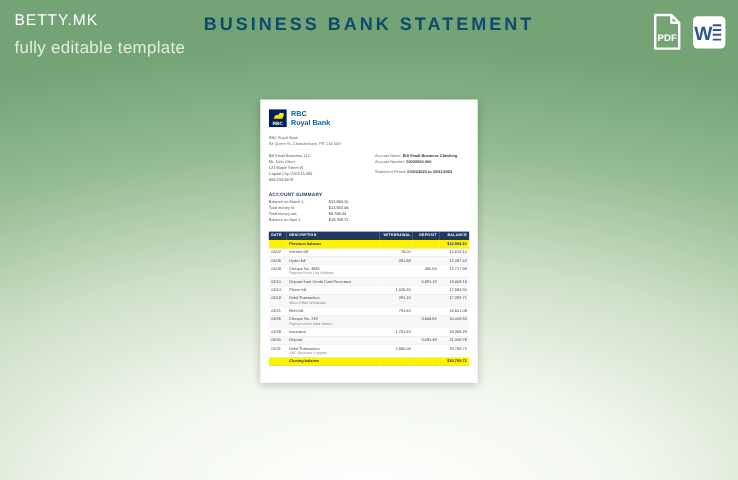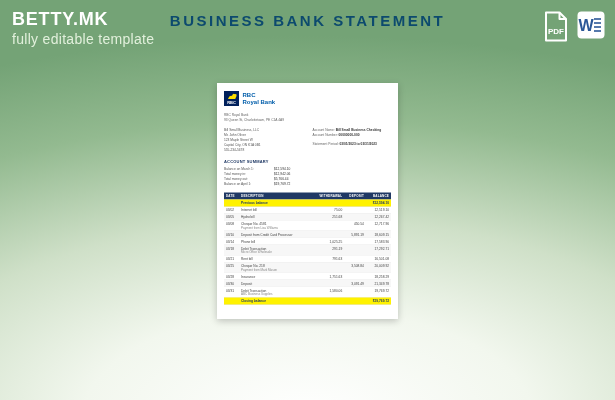--- a/index.html
+++ b/index.html
@@ -3,24 +3,24 @@
 <meta charset="utf-8">
 <style>
   * { margin:0; padding:0; box-sizing:border-box; }
   html,body { width:615px; height:400px; overflow:hidden; }
   body {
     font-family:"Liberation Sans", sans-serif;
     background: radial-gradient(130% 95% at 50% 104%, #ffffff 0%, #f2f7ee 28%, #cfe0c8 52%, #93ba90 78%, #74a376 100%);
     position:relative;
   }
   
-  .brand { position:absolute; left:12px; top:9px; color:#ffffff; font-size:18px; font-weight:700; letter-spacing:.8px; }
+  .brand { position:absolute; left:12px; top:9px; color:#ffffff; font-size:13px; font-weight:400; letter-spacing:.8px; }
   .tagline { position:absolute; left:12px; top:31px; color:#e2f0dc; font-size:14px; letter-spacing:.3px; }
   .page-title { position:absolute; left:0; right:0; top:12px; text-align:center; color:#0c4a6e; font-size:15px; font-weight:800; letter-spacing:2.5px; }
-  .fmt-icons { position:absolute; right:10px; top:11px; display:flex; gap:8px; }
+  .fmt-icons { position:absolute; right:10px; top:11px; display:flex; gap:8px; align-items:center; }
   .fmt-icons svg { display:block; }
   
   .doc { position:absolute; left:217px; top:83px; width:181px; height:236px; background:#fff; box-shadow:0 2px 7px rgba(0,0,0,.22); overflow:hidden; }
   .doc-inner { width:362px; height:472px; background:#fff; transform:scale(.5); transform-origin:0 0; padding:16px 14px; color:#444; }
   .logo-row { display:flex; gap:7px; align-items:flex-start; }
   .rbc-name { color:#005daa; font-weight:700; font-size:12px; line-height:1.15; padding-top:2px; }
   .bank-addr { margin-top:9px; font-size:6.5px; color:#666; line-height:1.5; }
   .info-row { display:flex; justify-content:space-between; margin-top:10px; }
   .cust-block { font-size:6.5px; color:#555; line-height:1.55; }
   .acct-block { width:47%; font-size:6.5px; color:#666; line-height:1.55; }

